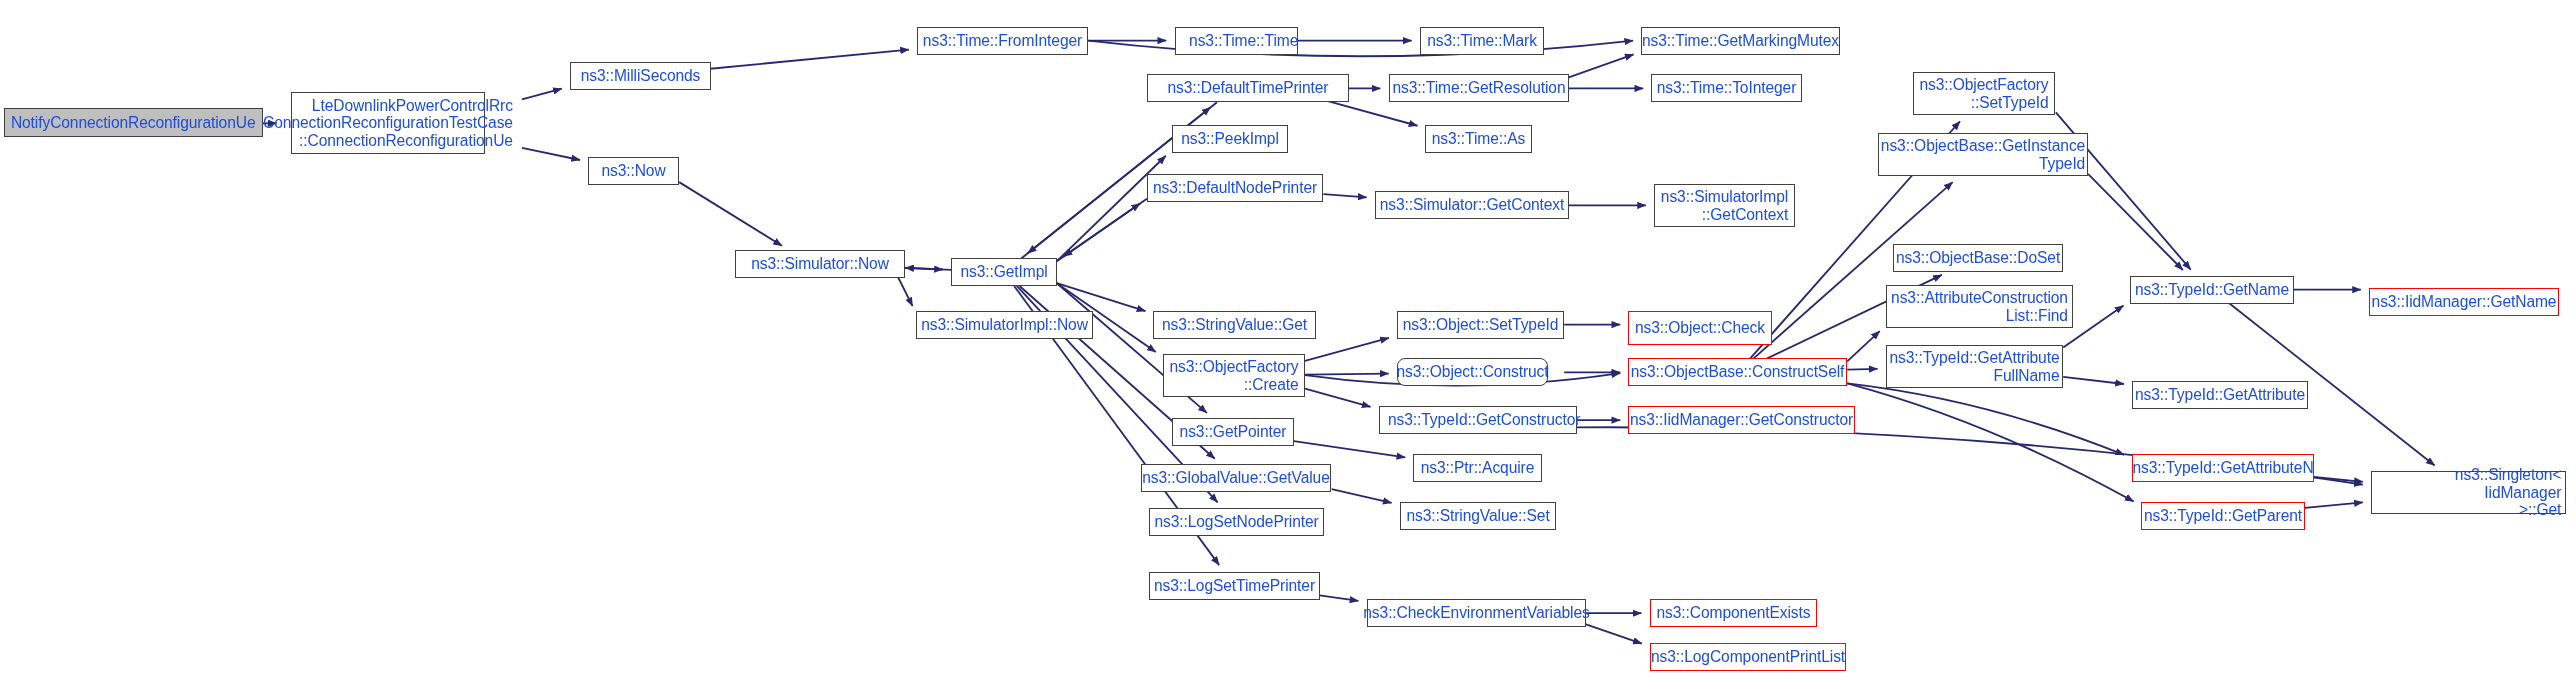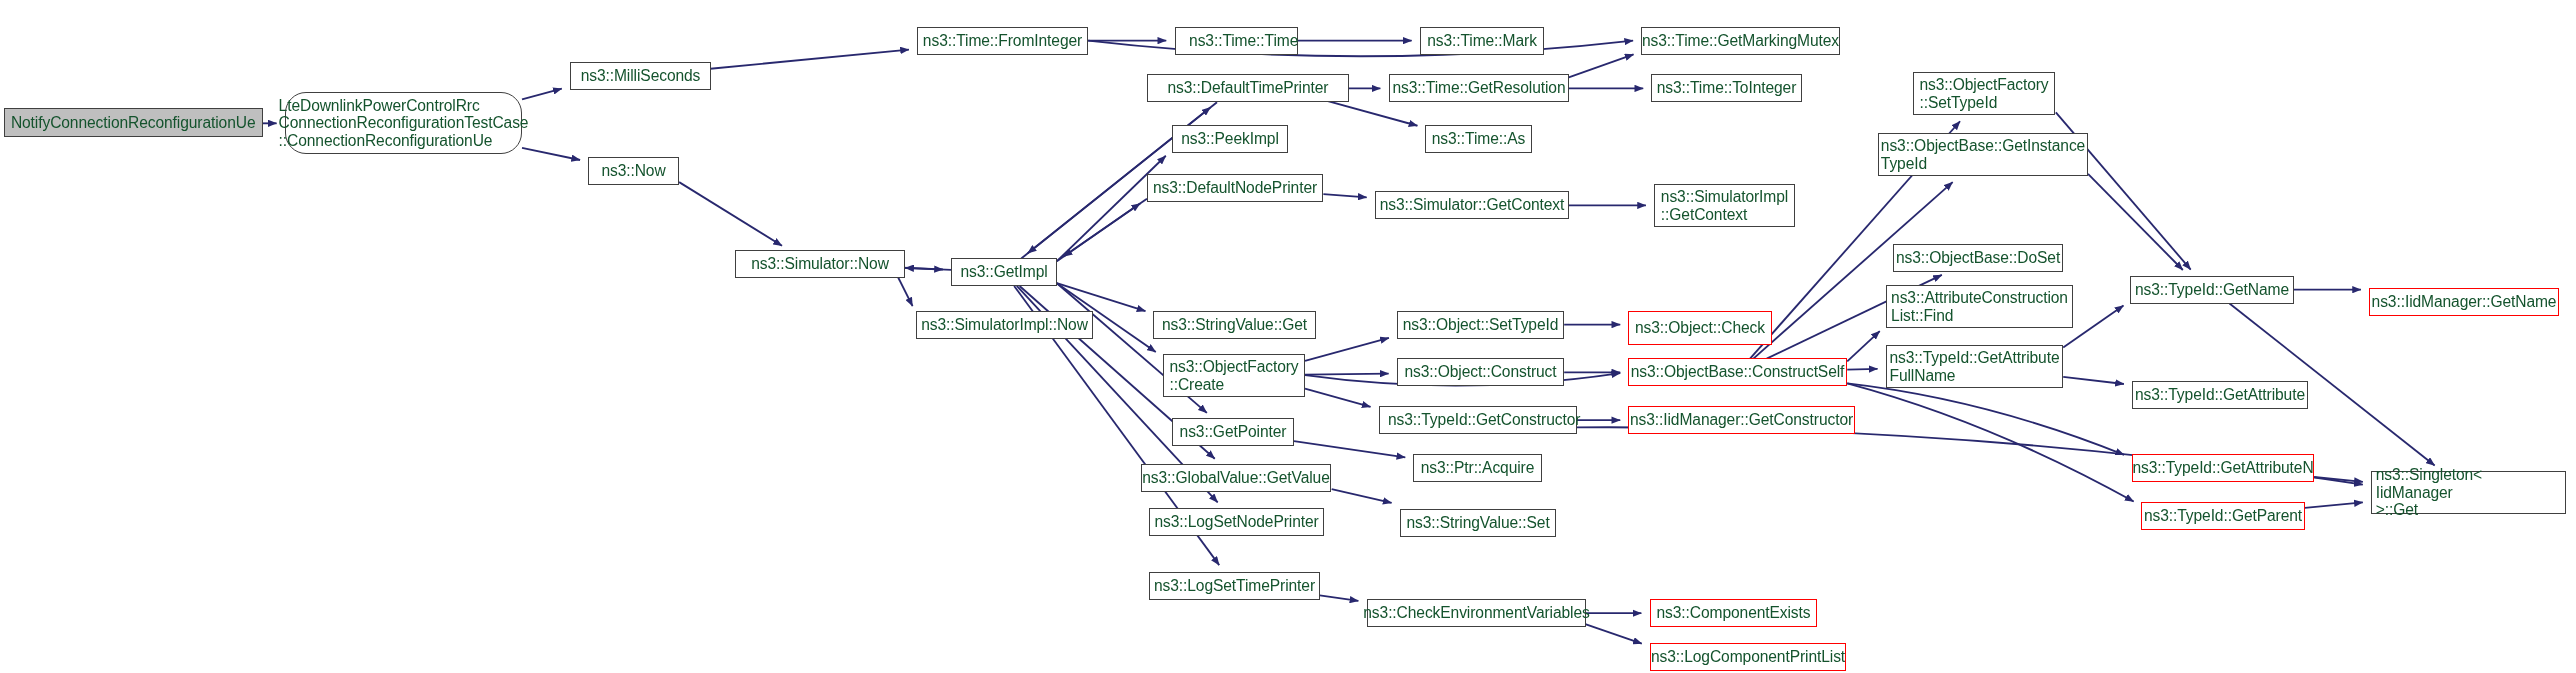--- a/index.html
+++ b/index.html
@@ -1,20 +1,20 @@
 <!DOCTYPE html>
 <html style="font-size:14.7px"><head>
 <meta charset="utf-8">
 <style>
   html,body{margin:0;padding:0;background:#ffffff;}
   body{font-family:"Liberation Sans","DejaVu Sans",sans-serif;}
   #canvas{position:relative;width:2576px;height:674px;background:#ffffff;overflow:hidden;}
   #edges{position:absolute;left:0;top:0;width:2576px;height:674px;pointer-events:none;}
   .node{position:absolute;box-sizing:border-box;display:flex;align-items:center;justify-content:center;
-        text-align:left;background:#ffffff;border:0.9px solid #404040;color:#14532d;
+        text-align:right;background:#ffffff;border:0.9px solid #404040;color:#1d4ed8;
         font-size:15.6px;line-height:1.12;padding:0.9px 3.7px;white-space:pre-line;letter-spacing:-0.1px;}
   .node.red{border-color:#ff0000;border-width:0.9px;}
   .node.root{background:#bfbfbf;border-color:#404040;}
 </style>
 </head>
 <body>
 
 <div id="canvas">
   <svg id="edges" viewBox="0 0 2803 733">
     <defs>
@@ -76,21 +76,21 @@
         <path d="M2245,409.86355140186913 Q2278.0308793272825,413.7531689675118 2311.061758654565,417.6427865331544" marker-end="url(#arrow)"></path>
         <path d="M2496,315 Q2532.5,315 2569,315" marker-end="url(#arrow)"></path>
         <path d="M2425.9795918367345,330 Q2537.591934622547,418.2097547823355 2649.2042774083593,506.41950956467093" marker-end="url(#arrow)"></path>
         <path d="M2518,518.8258426966293 Q2544.5220017662023,521.4581762052597 2571.044003532404,524.0905097138902" marker-end="url(#arrow)"></path>
         <path d="M2508,552.5 Q2539.520383638098,549.4896262817547 2571.0407672761958,546.4792525635094" marker-end="url(#arrow)"></path>
         <path d="M1420,408.0054694621696 Q1591.5000916119402,431.5511206551654 1763.0001832238802,405.8167718481612" marker-end="url(#arrow)"></path>
       </g>
   </svg>
   <div id="node-layer">
       <div class="node root" style="left: 3.7px; top: 108px; width: 259px; height: 29px;">NotifyConnectionReconfigurationUe</div>
-      <div class="node" style="left: 285px; top: 92px; width: 237px; height: 62px; border-radius: 21px;">LteDownlinkPowerControlRrc
+      <div class="node" style="left: 291px; top: 92px; width: 194px; height: 62px;">LteDownlinkPowerControlRrc
 ConnectionReconfigurationTestCase
 ::ConnectionReconfigurationUe</div>
       <div class="node" style="left: 570px; top: 62px; width: 141px; height: 27.6px;">ns3::MilliSeconds</div>
       <div class="node" style="left: 588px; top: 157px; width: 91px; height: 27.6px;">ns3::Now</div>
       <div class="node" style="left: 735px; top: 250px; width: 170px; height: 27.6px;">ns3::Simulator::Now</div>
       <div class="node" style="left: 916px; top: 311px; width: 177px; height: 27.6px;">ns3::SimulatorImpl::Now</div>
       <div class="node" style="left: 951px; top: 258px; width: 106px; height: 27.6px;">ns3::GetImpl</div>
       <div class="node" style="left: 917px; top: 27px; width: 171px; height: 27.6px;">ns3::Time::FromInteger</div>
       <div class="node" style="left: 1147px; top: 74px; width: 202px; height: 27.6px;">ns3::DefaultTimePrinter</div>
       <div class="node" style="left: 1172px; top: 125px; width: 116px; height: 27.6px;">ns3::PeekImpl</div>
@@ -100,24 +100,24 @@
 ::Create</div>
       <div class="node" style="left: 1172px; top: 418px; width: 122px; height: 27.6px;">ns3::GetPointer</div>
       <div class="node" style="left: 1141px; top: 464px; width: 190px; height: 27.6px;">ns3::GlobalValue::GetValue</div>
       <div class="node" style="left: 1149px; top: 508px; width: 175px; height: 27.6px;">ns3::LogSetNodePrinter</div>
       <div class="node" style="left: 1149px; top: 572px; width: 171px; height: 27.6px;">ns3::LogSetTimePrinter</div>
       <div class="node" style="left: 1175px; top: 27px; width: 123px; height: 27.6px; padding-left: 18px;">ns3::Time::Time</div>
       <div class="node" style="left: 1389px; top: 74px; width: 180px; height: 27.6px;">ns3::Time::GetResolution</div>
       <div class="node" style="left: 1425px; top: 125px; width: 107px; height: 27.6px;">ns3::Time::As</div>
       <div class="node" style="left: 1375px; top: 191px; width: 194px; height: 27.6px;">ns3::Simulator::GetContext</div>
       <div class="node" style="left: 1397px; top: 311px; width: 167px; height: 27.6px;">ns3::Object::SetTypeId</div>
-      <div class="node" style="left: 1397px; top: 358px; width: 167px; height: 27.6px;">ns3::Object::Construct</div>
+      <div class="node" style="left: 1397px; top: 358px; width: 151px; height: 27.6px; border-radius: 8px;">ns3::Object::Construct</div>
       <div class="node" style="left: 1379px; top: 406px; width: 198px; height: 27.6px; padding-left: 16px;">ns3::TypeId::GetConstructor</div>
       <div class="node" style="left: 1413px; top: 454px; width: 129px; height: 27.6px;">ns3::Ptr::Acquire</div>
-      <div class="node" style="left: 1400px; top: 502px; width: 156px; height: 27.6px; margin-top: 7px;">ns3::StringValue::Set</div>
+      <div class="node" style="left: 1400px; top: 502px; width: 156px; height: 27.6px;">ns3::StringValue::Set</div>
       <div class="node" style="left: 1367px; top: 599px; width: 219px; height: 27.6px;">ns3::CheckEnvironmentVariables</div>
       <div class="node" style="left: 1420px; top: 27px; width: 124px; height: 27.6px;">ns3::Time::Mark</div>
       <div class="node" style="left: 1641px; top: 27px; width: 199px; height: 27.6px;">ns3::Time::GetMarkingMutex</div>
       <div class="node" style="left: 1651px; top: 74px; width: 151px; height: 27.6px;">ns3::Time::ToInteger</div>
       <div class="node" style="left: 1654px; top: 184px; width: 141px; height: 43px;">ns3::SimulatorImpl
 ::GetContext</div>
       <div class="node red" style="left: 1628px; top: 311px; width: 144px; height: 34px;">ns3::Object::Check</div>
       <div class="node red" style="left: 1628px; top: 358px; width: 219px; height: 27.6px;">ns3::ObjectBase::ConstructSelf</div>
       <div class="node red" style="left: 1628px; top: 406px; width: 227px; height: 27.6px;">ns3::IidManager::GetConstructor</div>
       <div class="node red" style="left: 1650px; top: 599px; width: 167px; height: 27.6px;">ns3::ComponentExists</div>

